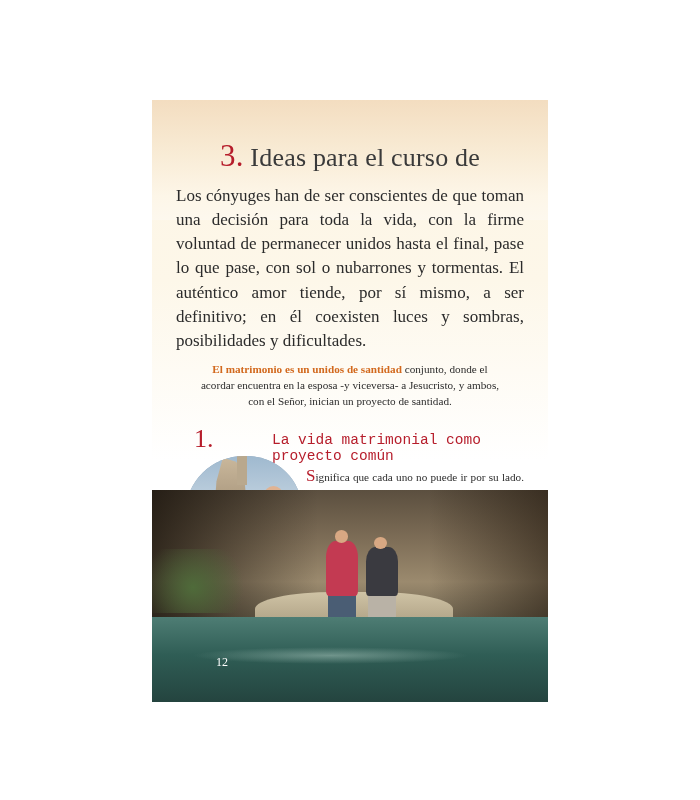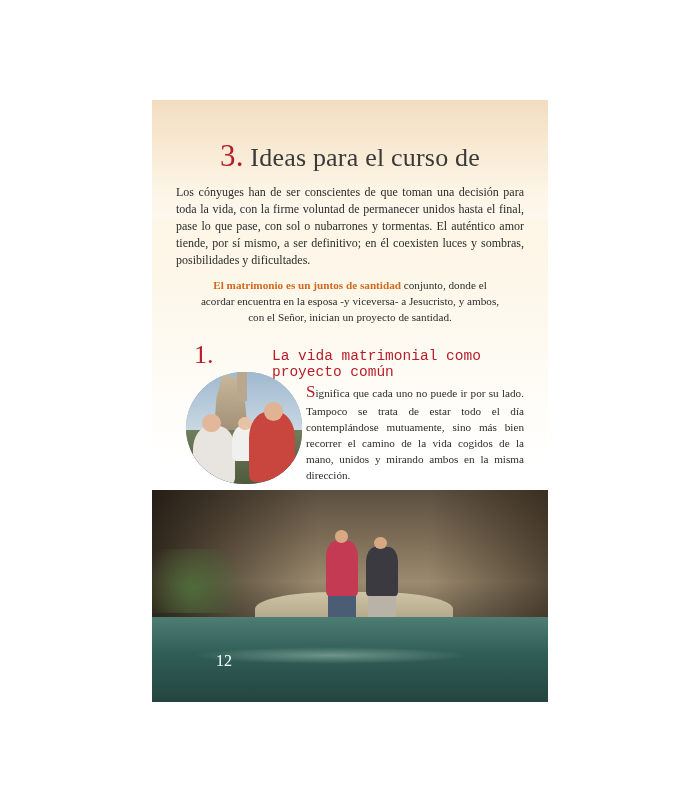--- a/index.html
+++ b/index.html
@@ -58,21 +58,21 @@
   h2.subtitle {
     margin: 6px 0 0 0;
     text-align: center;
     font-size: 21px;
     font-weight: normal;
     color: #b61d2b;
     font-family: "Liberation Serif", serif;
   }
   p.body-text {
     margin: 10px 0 0 0;
-    font-size: 12px;
+    font-size: 17px;
     line-height: 1.42;
     color: #2b2b2b;
     text-align: justify;
     font-family: "Liberation Serif", serif;
   }
   p.indent-block {
     margin: 9px 22px 0 22px;
     font-size: 11.2px;
     line-height: 1.42;
     color: #2b2b2b;
@@ -221,21 +221,21 @@
   }
   .photo2 .fig-w-legs {
     position: absolute; left: 54.5%; top: 46%; width: 7%; height: 23%;
     background: #b9b2a6; border-radius: 6px;
   }
   .page-number {
     position: absolute;
     left: 64px;
     bottom: 32px;
     color: #ffffff;
-    font-size: 16px;
+    font-size: 12px;
     font-family: "Liberation Serif", serif;
     text-align: right;
   }
   .sec1-text {
     margin: 0 0 0 130px;
     font-size: 11.2px;
     line-height: 1.42;
     color: #2b2b2b;
     text-align: justify;
   }
@@ -257,21 +257,21 @@
     <div class="content">
 
       <h1 class="title">
         <span class="num">3.</span><span> Ideas para el curso de</span>
       </h1>
 
 
       <p class="body-text">Los cónyuges han de ser conscientes de que toman una decisión para toda la vida, con la firme voluntad de permanecer unidos hasta el final, pase lo que pase, con sol o nubarrones y tormentas. El auténtico amor tiende, por sí mismo, a ser definitivo; en él coexisten luces y sombras, posibilidades y dificultades.</p>
 
       <p class="indent-block">
-        <span class="hl">El matrimonio es un juntos de santidad</span><span> conjunto, donde el acordar encuentra en la esposa -y viceversa- a Jesucristo, y ambos, con el Señor, inician un proyecto de santidad.</span>
+        <span class="hl">El matrimonio es un unidos de santidad</span><span> conjunto, donde el acordar encuentra en la esposa -y viceversa- a Jesucristo, y ambos, con el Señor, inician un proyecto de santidad.</span>
       </p>
 
       <div class="section" style="height:152px;">
         <div class="photo1">
           <div class="sky"></div>
           <div class="cliff"></div>
           <div class="tower"></div>
           <div class="ground"></div>
           <div class="p-woman"></div>
           <div class="p-woman-head"></div>

